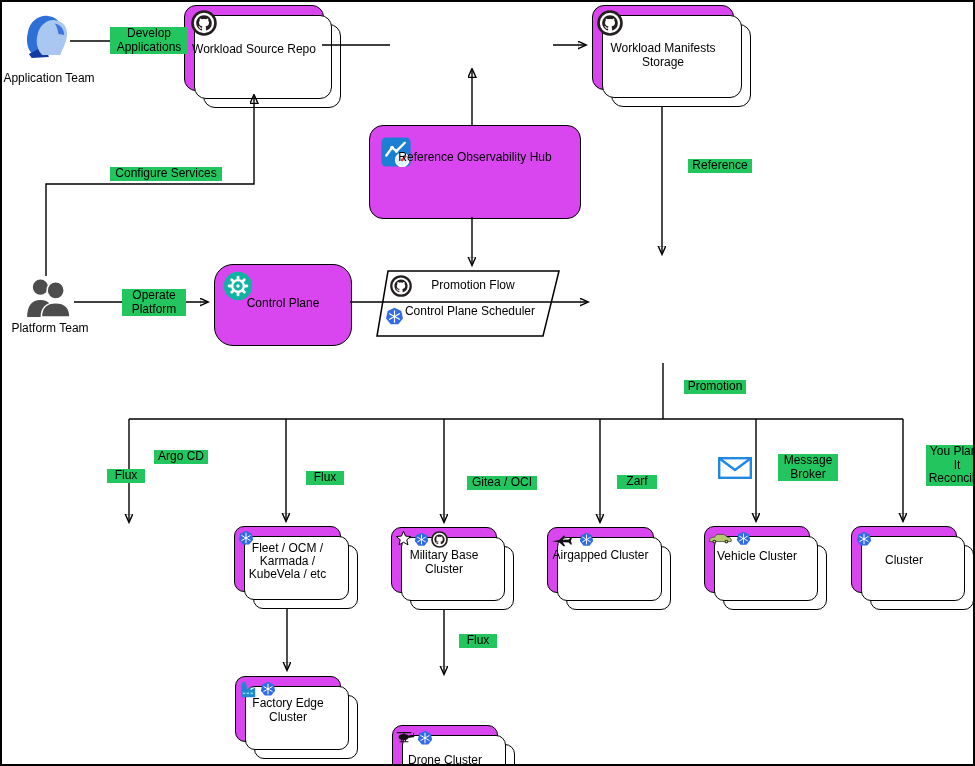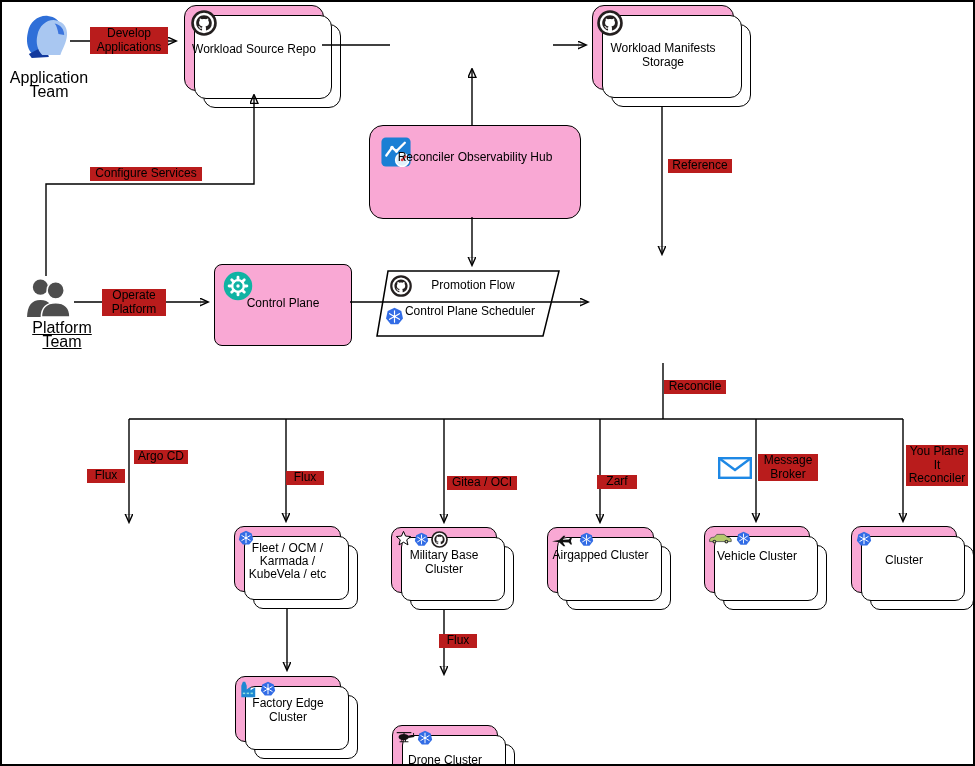--- a/index.html
+++ b/index.html
@@ -1,36 +1,36 @@
 <!DOCTYPE html>
 <html><head>
 <meta charset="utf-8">
 <style>
   html,body{margin:0;padding:0;background:#fff;}
   .canvas{position:relative;width:975px;height:766px;box-sizing:border-box;
           border:2px solid #000;background:#fff;overflow:hidden;
           font-family:"Liberation Sans", sans-serif;color:#000;}
   
-  .node{position:absolute;background:#f9a8d4;border:1.5px solid #000;border-radius:12px;z-index:2;}
+  .node{position:absolute;background:#d946ef;border:1.5px solid #000;border-radius:12px;z-index:2;}
   .cluster{border-radius:10px;}
   .stacked::before{content:"";position:absolute;left:18px;top:18px;right:-18px;bottom:-18px;
           border:1.5px solid #000;border-radius:12px;background:#fff;z-index:-2;}
   .stacked::after{content:"";position:absolute;left:9px;top:9px;right:-9px;bottom:-9px;
           border:1.5px solid #000;border-radius:12px;background:#fff;z-index:-1;}
   .cluster.stacked::before,.cluster.stacked::after{border-radius:10px;}
   .node-label{position:absolute;left:2px;right:2px;text-align:center;
           font-size:12px;line-height:13.5px;}
   .para{position:absolute;z-index:2;}
   .para .shape{position:absolute;left:0;top:0;}
   .ic{position:absolute;display:block;}
-  .edge-label{position:absolute;z-index:6;background:#b91c1c;font-size:12px;line-height:13.5px;
-          text-align:center;padding:0 1px;}
+  .edge-label{position:absolute;z-index:6;background:#22c55e;font-size:12px;line-height:13.5px;
+          text-align:center;padding:0 1px;margin-left:20px;}
   #wires{position:absolute;left:0;top:0;z-index:5;pointer-events:none;}
   #wires path{fill:none;stroke:#000;stroke-width:1.4px;}
-  .actor-label{position:absolute;font-size:16px;line-height:14px;text-align:center;z-index:2;}
+  .actor-label{position:absolute;font-size:12px;line-height:14px;text-align:center;z-index:2;}
   #defs-svg{position:absolute;width:0;height:0;overflow:hidden;}
 </style>
 </head>
 <body>
 
 <svg id="defs-svg" aria-hidden="true">
   <defs>
     <symbol id="sym-gh" viewBox="0 0 24 24">
       <circle cx="12" cy="12" r="10.6" fill="#fff" stroke="#241f1f" stroke-width="2.4"></circle>
       <path transform="translate(4.8,4.8) scale(0.9)" fill="#241f1f" d="M8 0C3.58 0 0 3.58 0 8c0 3.54 2.29 6.53 5.47 7.59.4.07.55-.17.55-.38 0-.19-.01-.82-.01-1.49-2.01.37-2.53-.49-2.69-.94-.09-.23-.48-.94-.82-1.13-.28-.15-.68-.52-.01-.53.63-.01 1.08.58 1.23.82.72 1.21 1.87.87 2.33.66.07-.52.28-.87.51-1.07-1.78-.2-3.64-.89-3.64-3.95 0-.87.31-1.59.82-2.15-.08-.2-.36-1.02.08-2.12 0 0 .67-.21 2.2.82.64-.18 1.32-.27 2-.27.68 0 1.36.09 2 .27 1.53-1.04 2.2-.82 2.2-.82.44 1.1.16 1.92.08 2.12.51.56.82 1.27.82 2.15 0 3.07-1.87 3.75-3.65 3.95.29.25.54.73.54 1.48 0 1.07-.01 1.93-.01 2.2 0 .21.15.46.55.38A8.01 8.01 0 0 0 16 8c0-4.42-3.58-8-8-8z"></path>
@@ -129,45 +129,45 @@
 <div class="canvas">
 
   <svg class="ic" style="left:24px;top:8px;width:42px;height:50px;z-index:2">
       <use href="#sym-appteam"></use>
     </svg>
   <div class="actor-label" style="left:0;top:69px;width:94px;">Application Team</div>
 
   <svg class="ic" style="left:24px;top:276px;width:46px;height:40px;z-index:2">
       <use href="#sym-platteam"></use>
     </svg>
-  <div class="actor-label" style="left:12px;top:319px;width:96px;text-decoration:underline;">Platform Team</div>
+  <div class="actor-label" style="left:0;top:319px;width:96px;">Platform Team</div>
 
   <div class="node stacked" style="left:182px;top:3px;width:138px;height:84px;">
     <svg class="ic" style="left:6px;top:4px;width:26px;height:26px;">
         <use href="#sym-gh"></use>
       </svg>
     <div class="node-label" style="top:37px;">Workload Source Repo</div>
   </div>
 
 
   <div class="node stacked" style="left:590px;top:3px;width:140px;height:83px;">
     <svg class="ic" style="left:4px;top:4px;width:26px;height:26px;">
         <use href="#sym-gh"></use>
       </svg>
     <div class="node-label" style="top:36px;">Workload Manifests Storage</div>
   </div>
 
   <div class="node" style="left:367px;top:123px;width:210px;height:92px;border-radius:14px;">
     <svg class="ic" style="left:11px;top:11px;width:30px;height:30px;">
         <use href="#sym-obs"></use>
       </svg>
-    <div class="node-label" style="top:24px;line-height:14px;">Reconciler Observability Hub</div>
-  </div>
-
-  <div class="node" style="left:212px;top:262px;width:136px;height:80px;border-radius:8px;">
+    <div class="node-label" style="top:24px;line-height:14px;">Reference Observability Hub</div>
+  </div>
+
+  <div class="node" style="left:212px;top:262px;width:136px;height:80px;border-radius:19px;">
     <svg class="ic" style="left:8px;top:6px;width:30px;height:30px;">
         <use href="#sym-gear"></use>
       </svg>
     <div class="node-label" style="top:32px;">Control Plane</div>
   </div>
 
   <div class="para" style="left:374px;top:268px;width:184px;height:67px;">
     <svg class="shape" width="184" height="67">
       <polygon points="12,1 183,1 167,66 1,66" fill="#fff" stroke="#000" stroke-width="1.5"></polygon>
     </svg>
@@ -274,21 +274,21 @@
     <path d="M754,417 V519" marker-end="url(#arr)"></path>
     <path d="M901,417 V519" marker-end="url(#arr)"></path>
     <path d="M285,606 V668" marker-end="url(#arr)"></path>
     <path d="M442,607 V672" marker-end="url(#arr)"></path>
   </svg>
 
   <div class="edge-label" style="left:88px;top:25px;width:76px;">Develop Applications</div>
   <div class="edge-label" style="left:88px;top:165px;width:110px;">Configure Services</div>
   <div class="edge-label" style="left:100px;top:287px;width:62px;">Operate Platform</div>
   <div class="edge-label" style="left:666px;top:157px;width:62px;">Reference</div>
-  <div class="edge-label" style="left:662px;top:378px;width:60px;">Reconcile</div>
+  <div class="edge-label" style="left:662px;top:378px;width:60px;">Promotion</div>
   <div class="edge-label" style="left:85px;top:467px;width:36px;">Flux</div>
   <div class="edge-label" style="left:132px;top:448px;width:52px;">Argo CD</div>
   <div class="edge-label" style="left:284px;top:469px;width:36px;">Flux</div>
   <div class="edge-label" style="left:445px;top:474px;width:68px;">Gitea / OCI</div>
   <div class="edge-label" style="left:595px;top:473px;width:38px;">Zarf</div>
   <svg class="ic" style="left:716px;top:455px;width:34px;height:22px;z-index:6">
       <use href="#sym-env"></use>
     </svg>
   <div class="edge-label" style="left:756px;top:452px;width:58px;">Message Broker</div>
   <div class="edge-label" style="left:904px;top:443px;width:60px;">You Plane It Reconciler</div>

